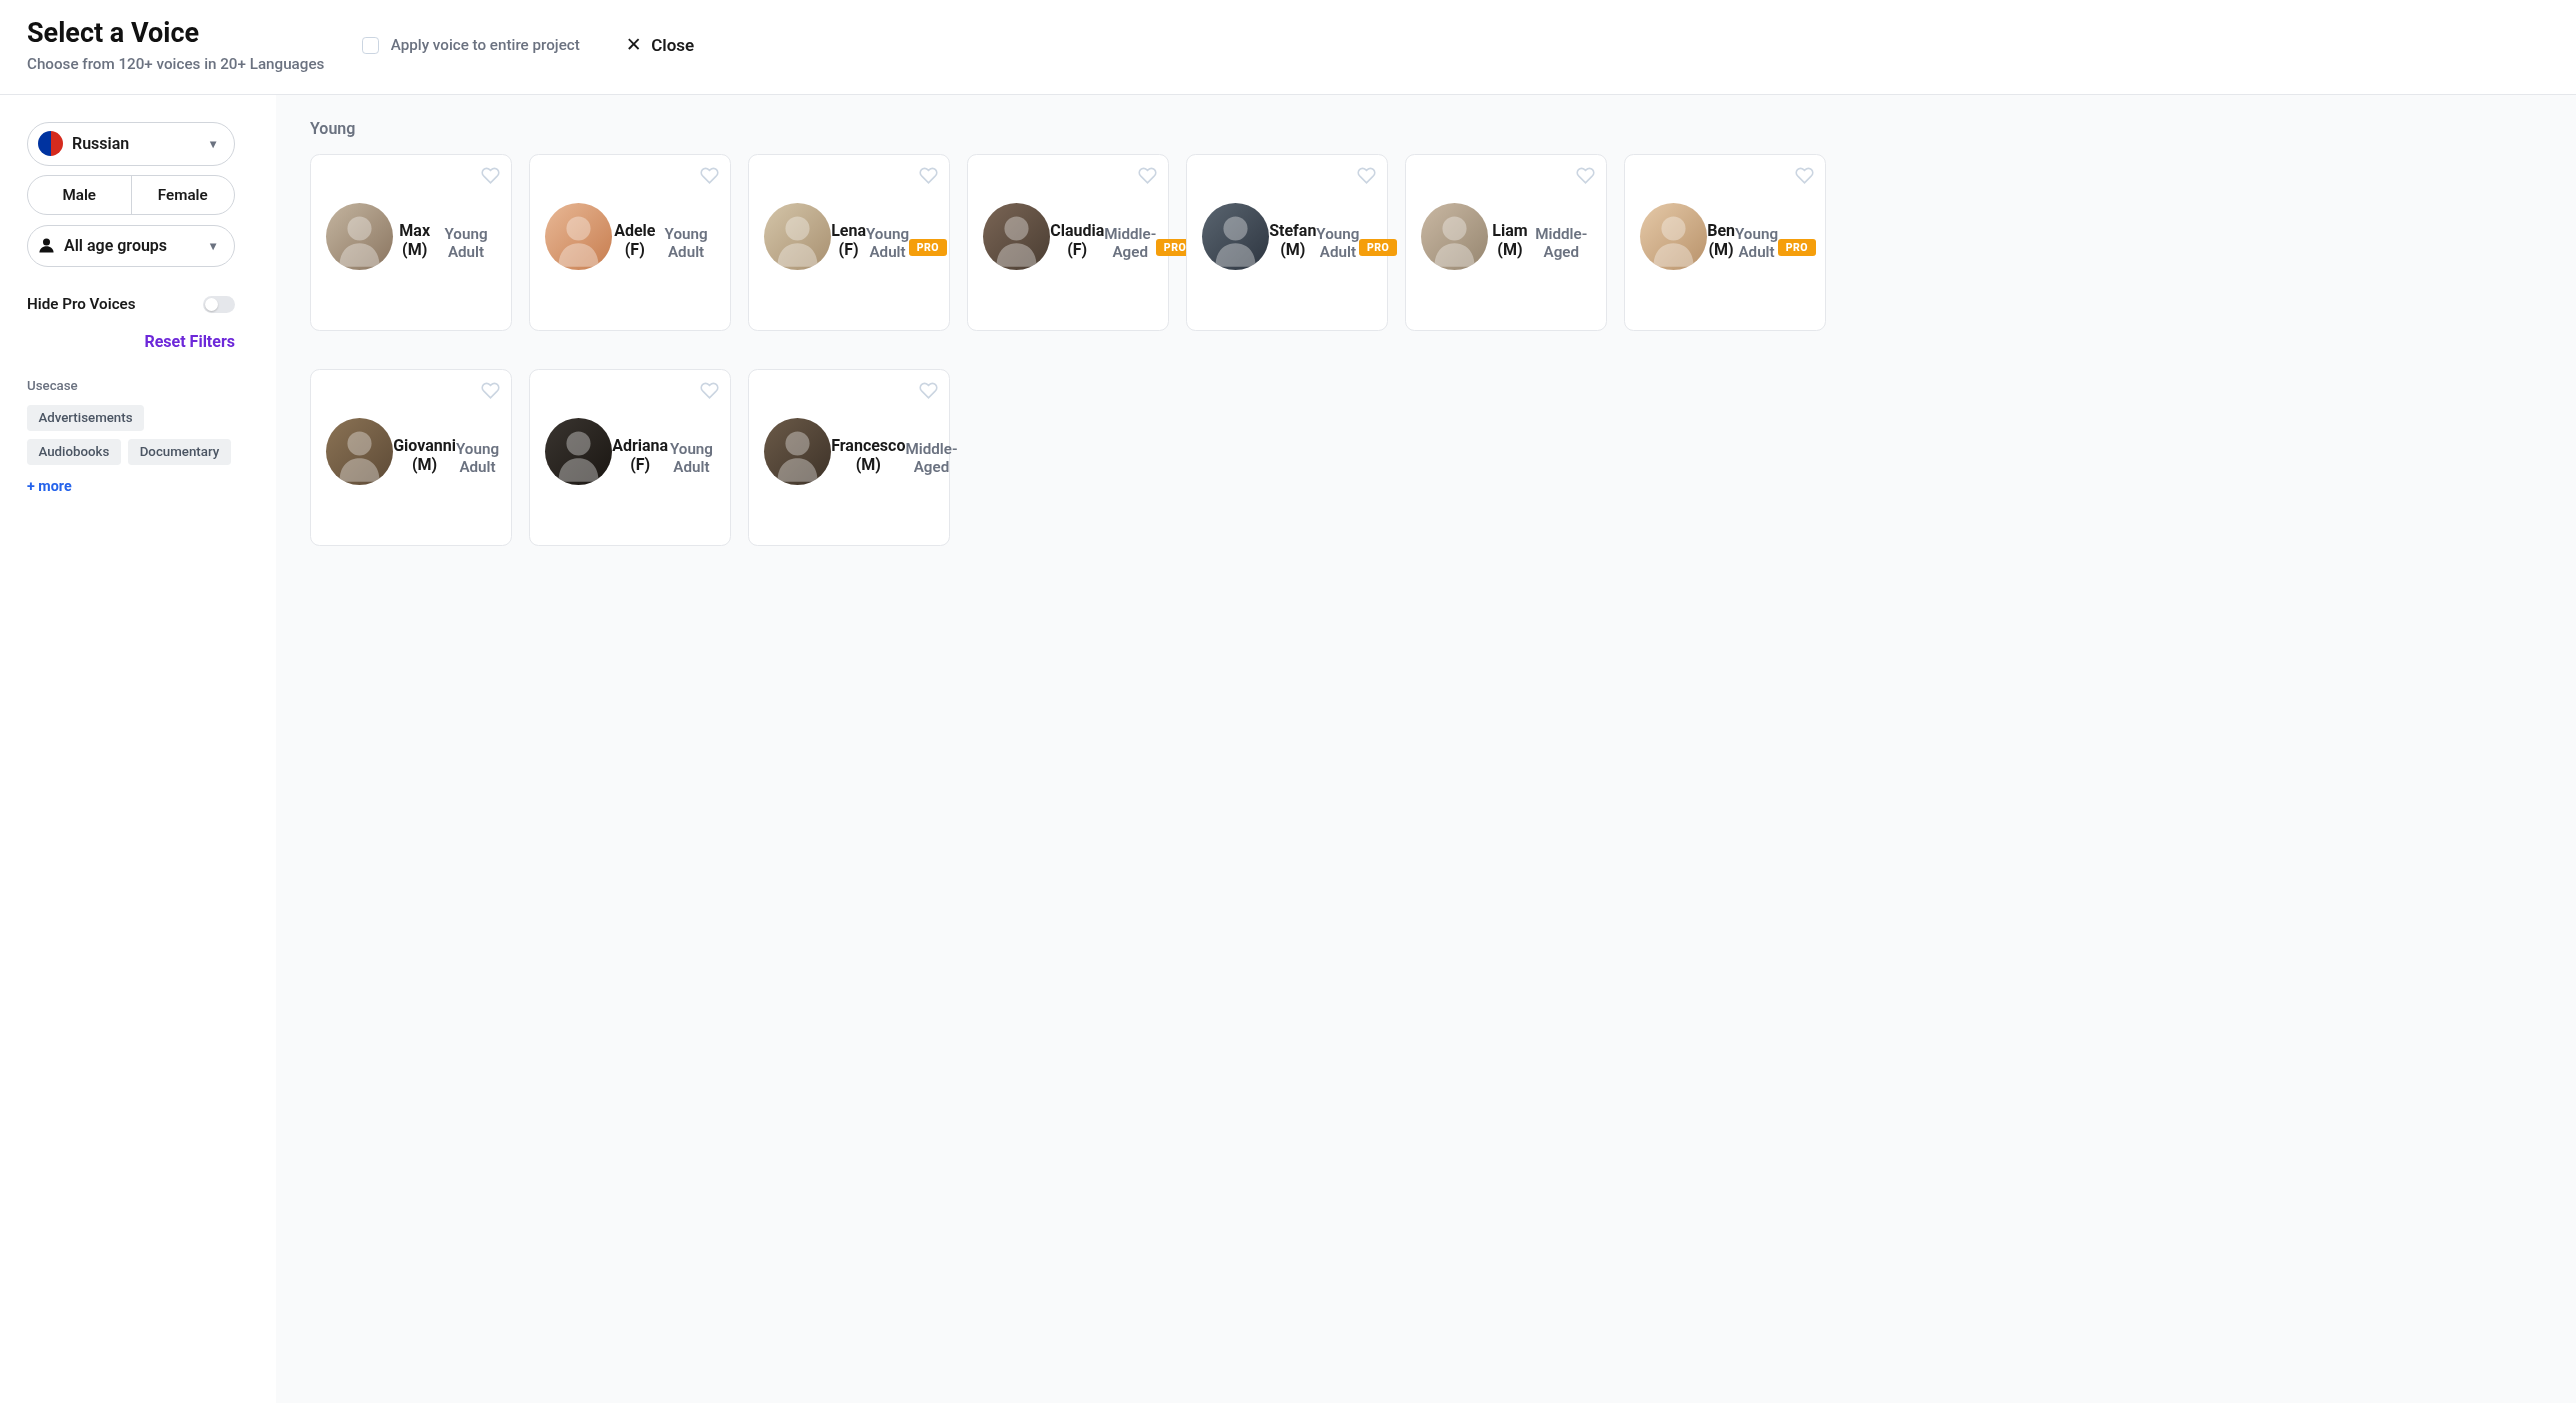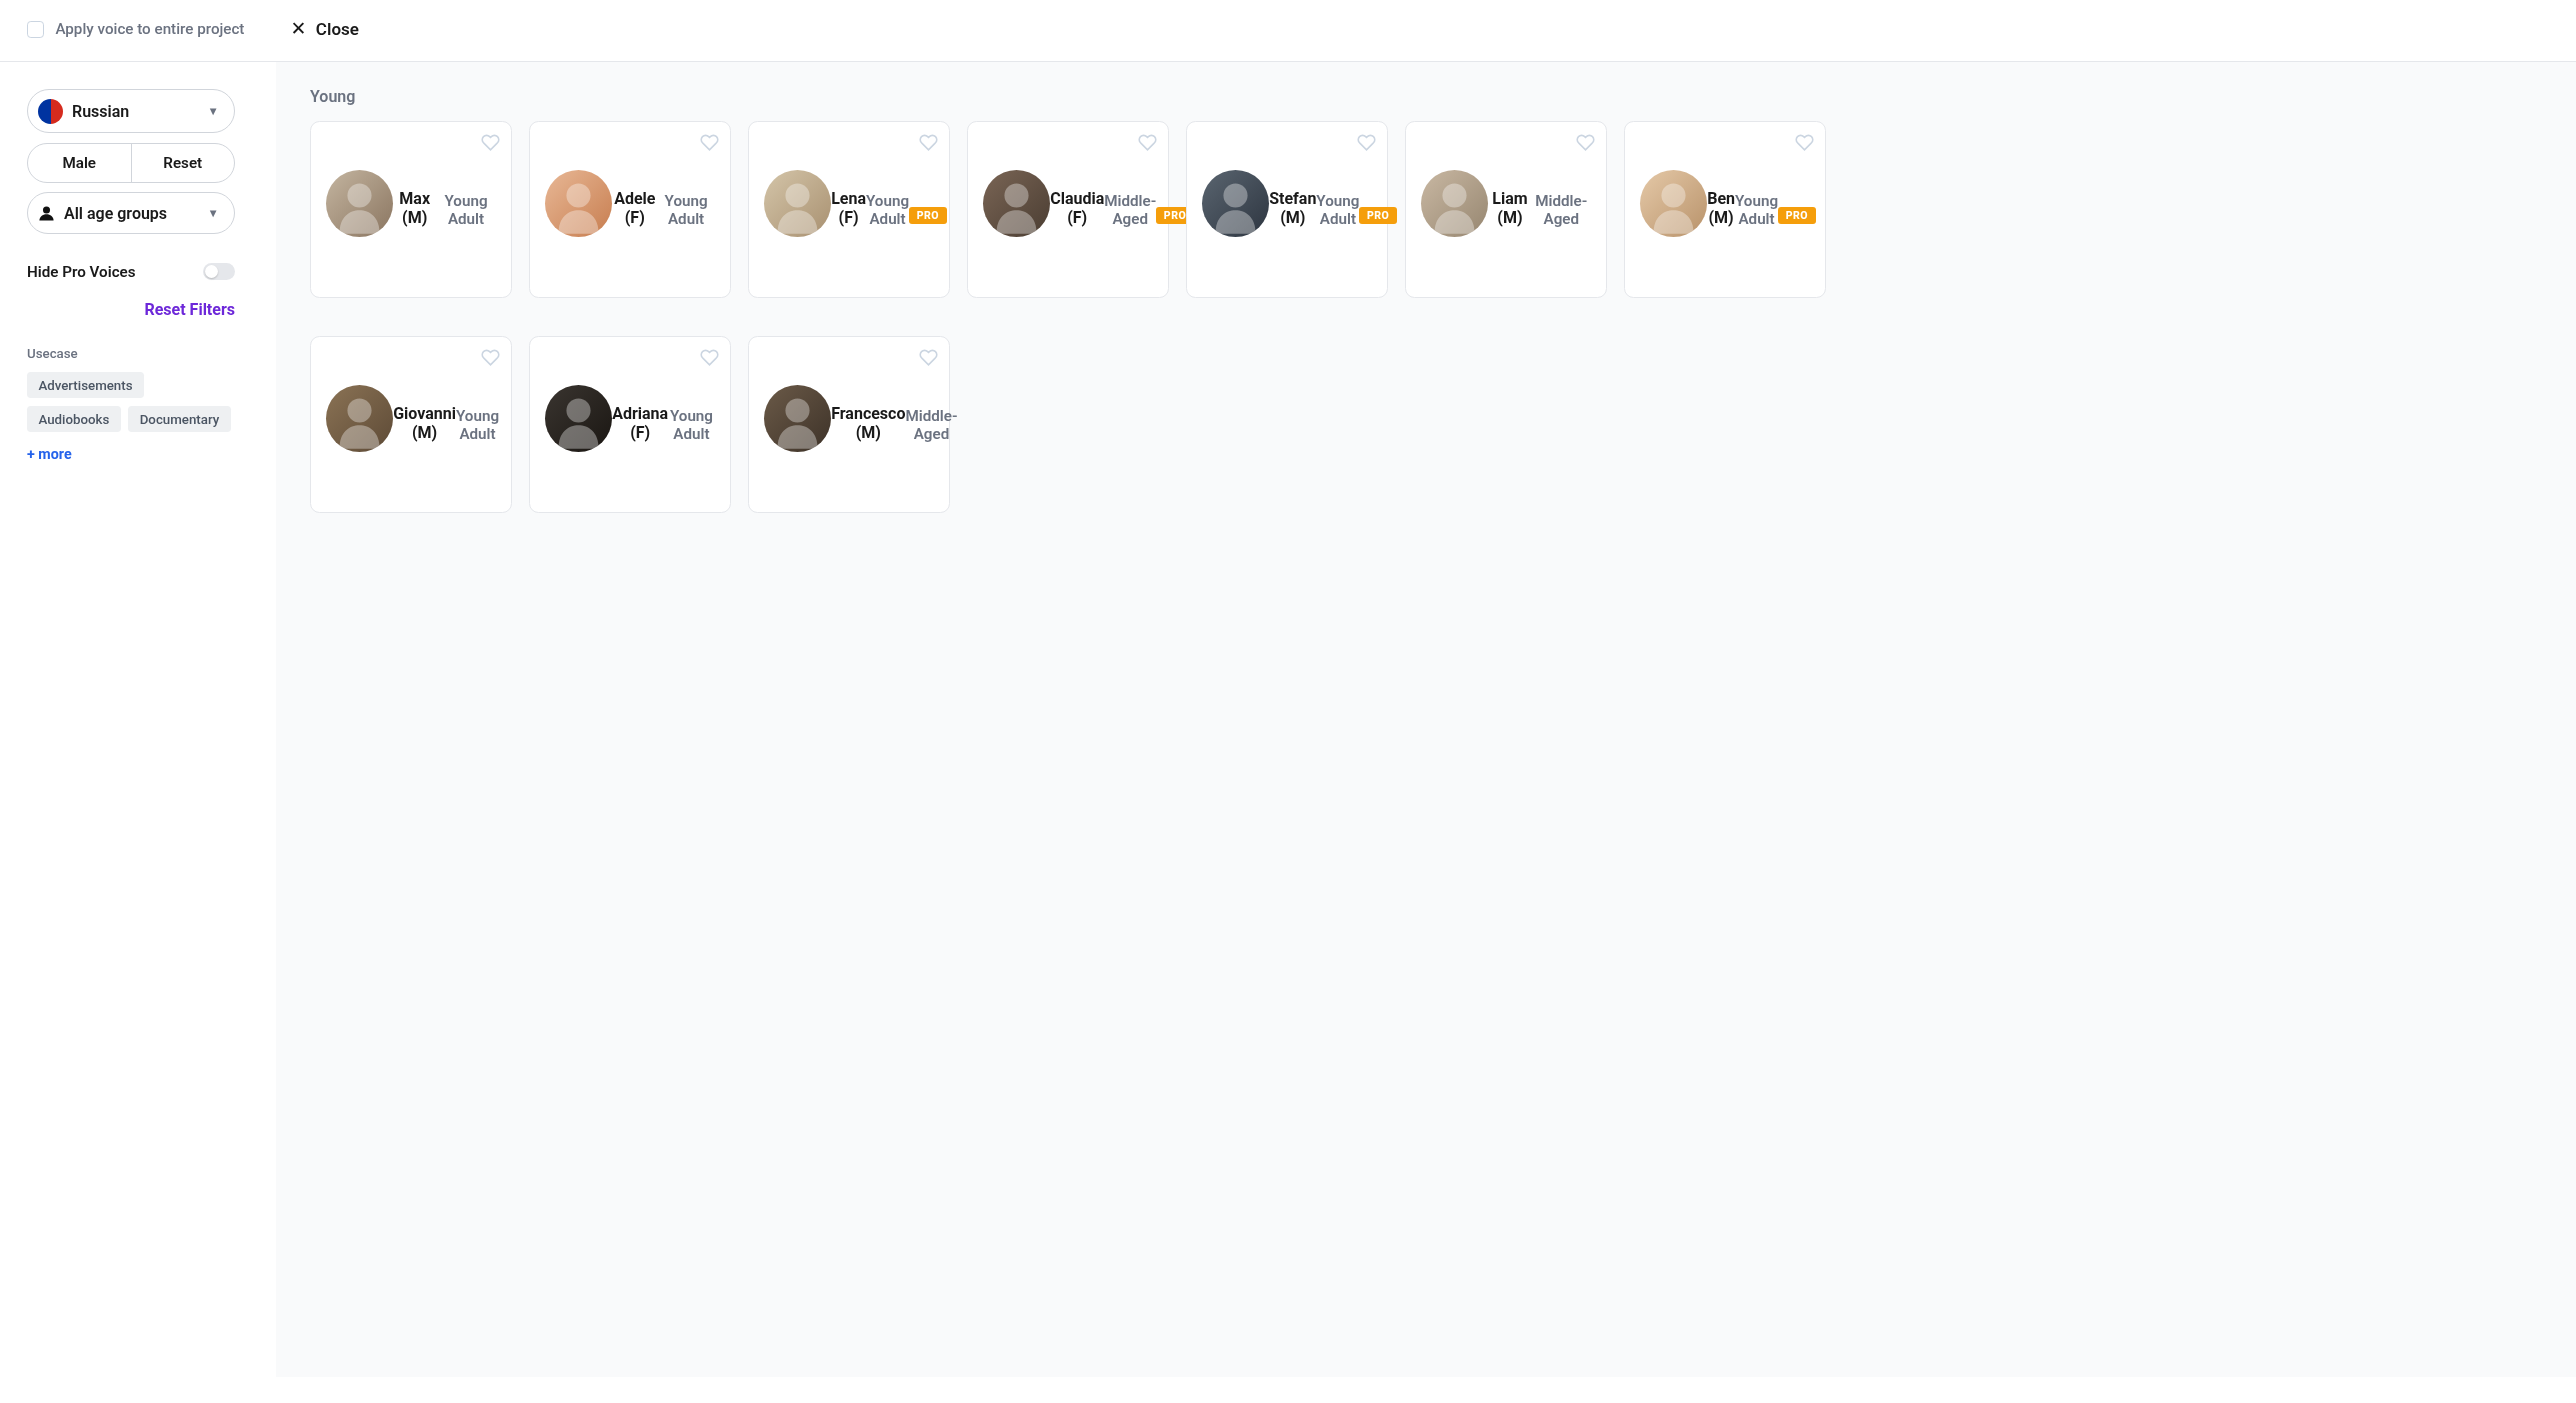--- a/index.html
+++ b/index.html
@@ -146,20 +146,24 @@
 .av6 { background: linear-gradient(135deg,#c9b8a3,#968670); }
 .av7 { background: linear-gradient(135deg,#e5c9a8,#b8926a); }
 .av8 { background: linear-gradient(135deg,#8b7355,#5d4a36); }
 .av9 { background: linear-gradient(135deg,#3a3530,#1a1612); }
 .av10 { background: linear-gradient(135deg,#6b5a48,#3d3228); }
 </style>
 </head>
 <body>
 
 <div class="header">
+  <div class="header-left">
+    <div class="header-title">Select a Voice</div>
+    <div class="header-subtitle">Choose from 120+ voices in 20+ Languages</div>
+  </div>
   <div class="header-right">
     <div class="apply-row">
       <div class="chk"></div>
       <div class="apply-label">Apply voice to entire project</div>
     </div>
     <div class="close-btn">
       <span class="close-x">✕</span>
       <span>Close</span>
     </div>
   </div>
@@ -167,21 +171,21 @@
 
 <div class="body">
   <aside class="sidebar">
     <div class="dd">
       <span class="flag-circle"></span>
       <span>Russian</span>
       <span class="caret">▼</span>
     </div>
     <div class="gender-seg">
       <div>Male</div>
-      <div>Reset</div>
+      <div>Female</div>
     </div>
     <div class="dd age-dd">
       <svg class="person-icon" viewBox="0 0 24 24">
           <circle cx="12" cy="7" r="5"></circle>
           <path d="M2 22c0-5.5 4.5-9 10-9s10 3.5 10 9z"></path>
         </svg>
       <span class="age-label">All age groups</span>
       <span class="caret">▼</span>
     </div>
     <div class="toggle-row">

